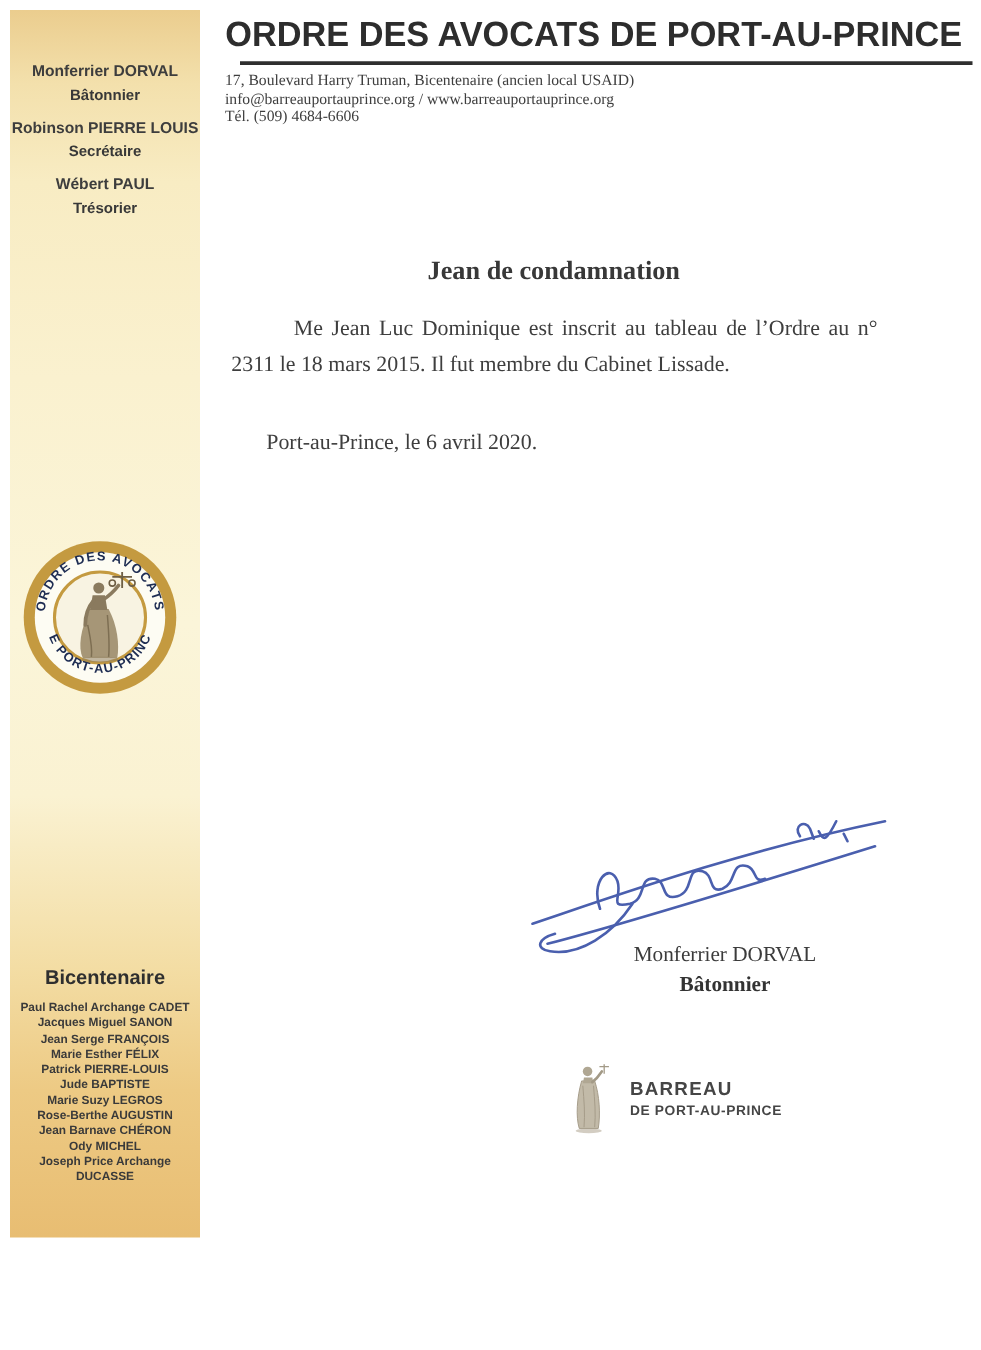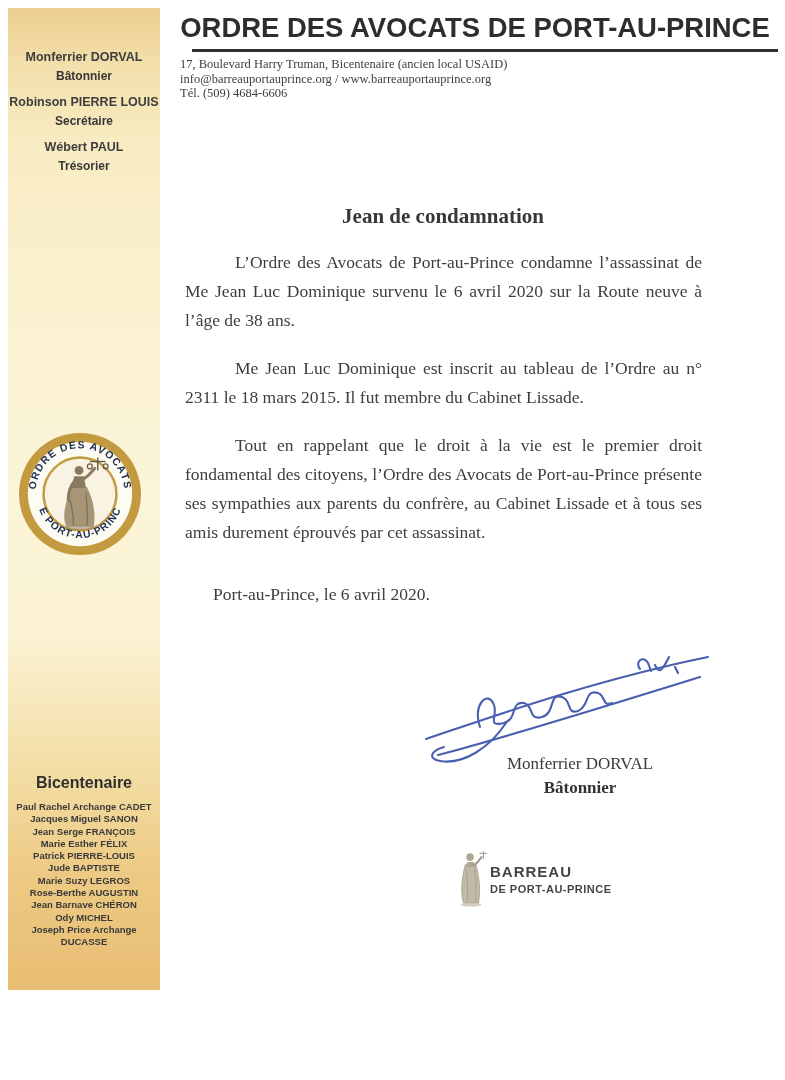--- a/index.html
+++ b/index.html
@@ -42,21 +42,21 @@
   .content { position:absolute; top:238px; left:15px; width:517px; color:#3e3e3e; font-size:17.5px; }
   .content p { margin:0 0 19px 0; line-height:29px; text-align:justify; text-indent:50px; }
   .dateline { margin-top:33px; line-height:29px;margin-left:28px; }
 
   .signature-svg { position:absolute; top:628px; left:250px; width:300px; height:130px; overflow:visible; }
   .signatory-name { position:absolute; top:744px; left:300px; width:220px; text-align:center;
     font-size:17px; color:#3b3b3b; }
   .signatory-role { position:absolute; top:768px; left:300px; width:220px; text-align:center;
     font-size:17px; font-weight:bold; color:#333; }
 
-  .footer-logo { position:absolute; top:838px; left:282px; display:flex; align-items:center; gap:0;justify-content:space-between; }
+  .footer-logo { position:absolute; top:838px; left:282px; display:flex; align-items:center; gap:14px;justify-content:space-between; }
   .footer-text { font-family:"Liberation Sans",sans-serif; color:#454545; }
   .footer-line1 { font-weight:bold; font-size:15px; letter-spacing:1px; margin-bottom:3px; }
   .footer-line2 { font-weight:bold; font-size:11px; letter-spacing:0.5px; }
 </style>
 </head>
 <body>
 
 <div class="page">
 
   <div class="sidebar">
@@ -131,23 +131,21 @@
     <div class="header-rule"></div>
     <div class="address">
       <div>17, Boulevard Harry Truman, Bicentenaire (ancien local USAID)</div>
       <div>info@barreauportauprince.org / www.barreauportauprince.org</div>
       <div>Tél. (509) 4684-6606</div>
     </div>
 
     <div class="doc-title">Jean de condamnation</div>
 
     <div class="content">
-      <p>L’Ordre des Avocats de Port-au-Prince condamne l’assassinat de Me Jean Luc Dominique survenu le 6 avril 2020 sur la Route neuve à l’âge de 38 ans.</p>
       <p>Me Jean Luc Dominique est inscrit au tableau de l’Ordre au n° 2311 le 18 mars 2015. Il fut membre du Cabinet Lissade.</p>
-      <p>Tout en rappelant que le droit à la vie est le premier droit fondamental des citoyens, l’Ordre des Avocats de Port-au-Prince présente ses sympathies aux parents du confrère, au Cabinet Lissade et à tous ses amis durement éprouvés par cet assassinat.</p>
       <div class="dateline">Port-au-Prince, le 6 avril 2020.</div>
     </div>
 
     <svg class="signature-svg" viewBox="0 0 300 120">
       <g stroke="#4a5fae" stroke-width="2.1" fill="none" stroke-linecap="round">
         <path d="M6,96 C60,78 170,38 288,14"></path>
         <path d="M18,112 C80,96 190,62 280,34"></path>
         <path d="M60,84 C52,62 68,46 74,62 C78,74 66,84 84,80 C98,76 90,58 104,60 C114,62 108,78 122,74 C136,70 128,50 142,54 C152,57 146,72 158,68 C170,63 164,46 178,50 C186,53 182,64 192,60"></path>
         <path d="M86,80 C70,104 44,122 20,118 C8,116 10,108 24,104"></path>
         <path d="M220,26 C214,18 224,12 228,20 L231,28"></path>

